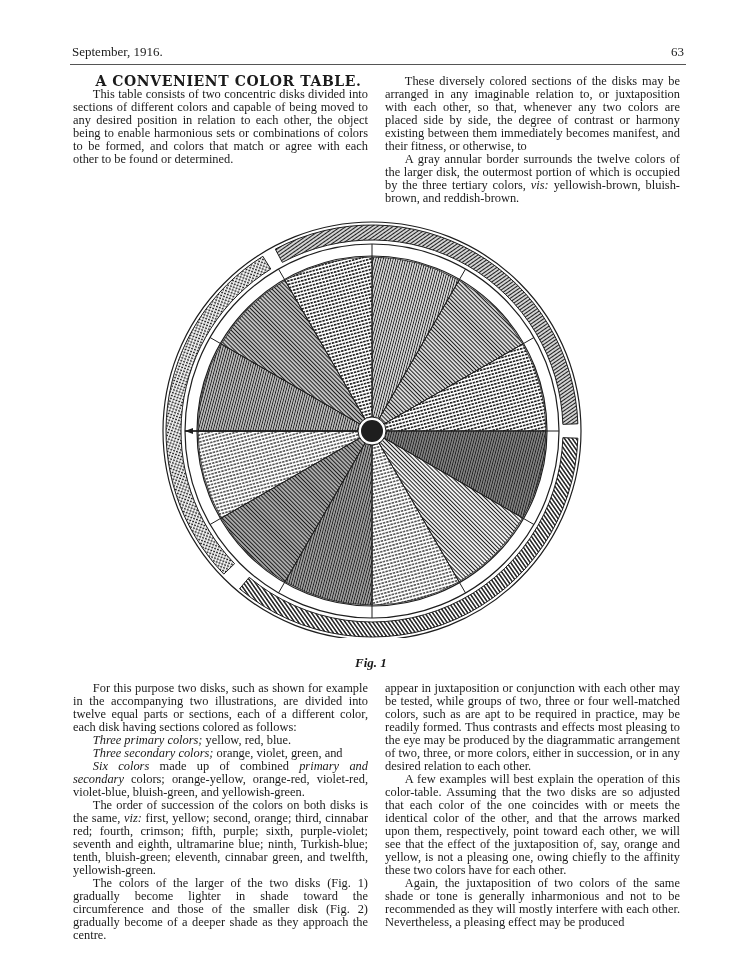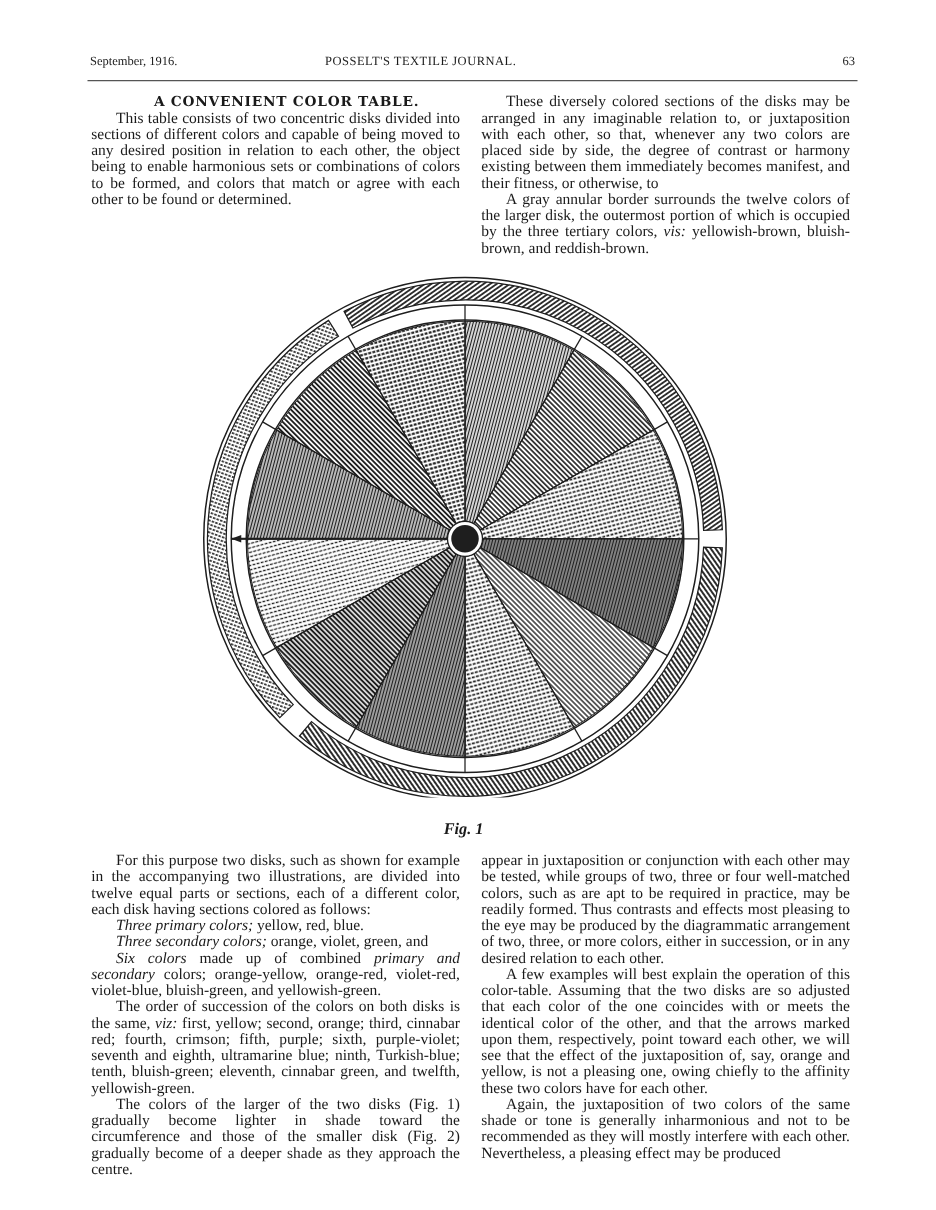--- a/index.html
+++ b/index.html
@@ -1,44 +1,43 @@
 <!DOCTYPE html>
 <html><head>
 <meta charset="utf-8">
 <style>
   html, body { margin: 0; padding: 0; background: #ffffff; }
   body { width: 749px; height: 968px; position: relative; overflow: hidden;
          font-family: "DejaVu Serif", "Liberation Serif", serif; color: #1a1a1a; }
   .header { position: absolute; left: 72px; top: 42px; width: 612px; height: 20px;
-            font-family: "Liberation Serif", serif; font-size: 10px; }
+            font-family: "Liberation Serif", serif; font-size: 13px; }
   .header .date { position: absolute; left: 0; top: 2px; }
   .header .journal { position: absolute; left: 188px; top: 2px; letter-spacing: 0.4px; }
   .header .pageno { position: absolute; right: 0; top: 2px; }
   .header-rule { position: absolute; left: 70px; top: 64px; width: 616px; height: 1px; background: #555; }
   .col { position: absolute; font-family: "Liberation Serif", serif; font-size: 12.4px;
          line-height: 13px; text-align: justify; }
   .col p { margin: 0; text-indent: 1.6em; }
   .col p.noindent { text-indent: 0; }
   .col-tl { left: 73px; top: 75px; width: 295px; }
   .col-tr { left: 385px; top: 75px; width: 295px; }
   .col-bl { left: 73px; top: 682px; width: 295px; }
   .col-br { left: 385px; top: 682px; width: 295px; }
-  .title { text-align: center; font-weight: bold; font-size: 11px; letter-spacing: 0.6px;
+  .title { text-align: left; font-weight: bold; font-size: 14px; letter-spacing: 0.6px;
            margin: 0 0 1px 0; text-indent: 0; font-family: "DejaVu Serif", serif; }
   .figure { position: absolute; left: 162px; top: 218px; width: 420px; height: 420px; }
   .caption { position: absolute; left: 355px; top: 655px; font-family: "Liberation Serif", serif;
              font-weight: bold; font-style: italic; font-size: 13px; }
   em { font-style: italic; }
 </style>
 </head>
 <body>
 
 <div class="header">
   <span class="date">September, 1916.</span>
-  <span class="journal">POSSELT'S TEXTILE JOURNAL.</span>
   <span class="pageno">63</span>
 </div>
 <div class="header-rule"></div>
 
 <div class="col col-tl">
   <p class="title">A CONVENIENT COLOR TABLE.</p>
   <p>This table consists of two concentric disks divided into sections of different colors and capable of being moved to any desired position in relation to each other, the object being to enable harmonious sets or combinations of colors to be formed, and colors that match or agree with each other to be found or determined.</p>
 </div>
 
 <div class="col col-tr">

